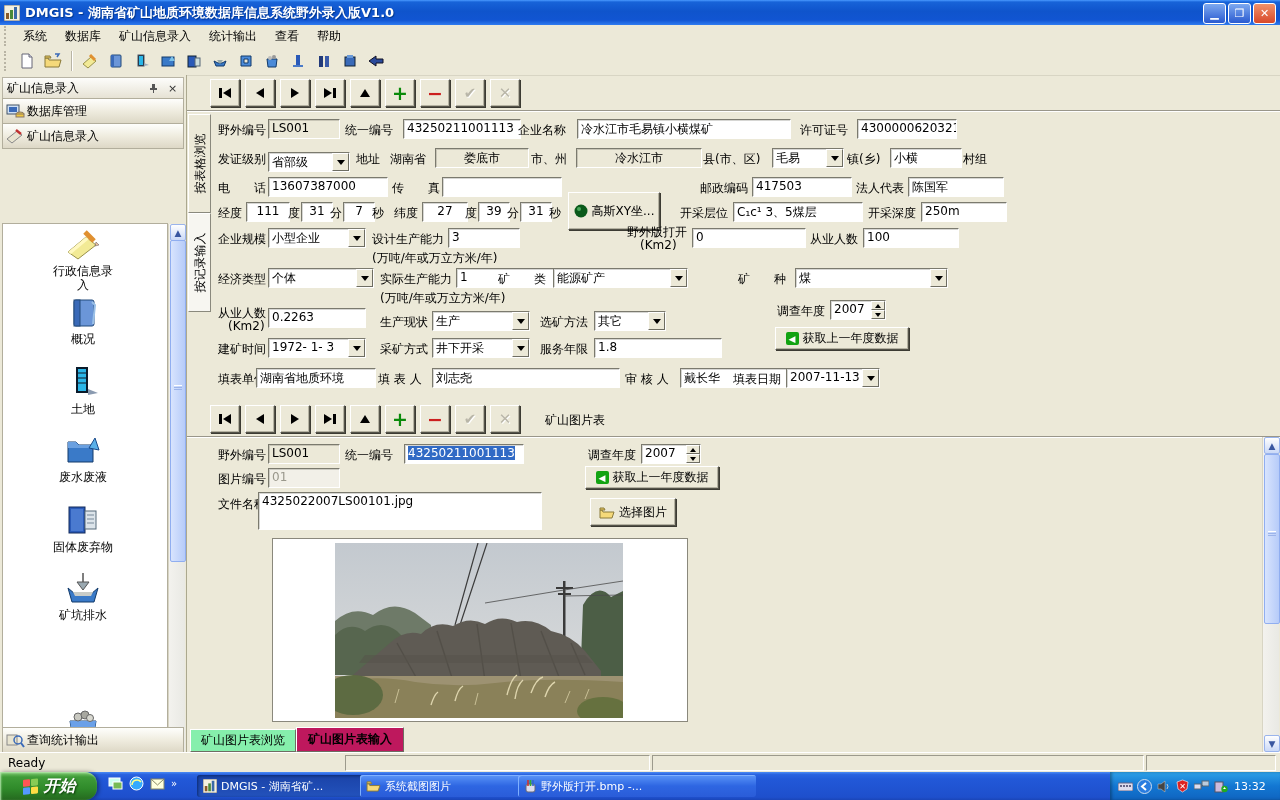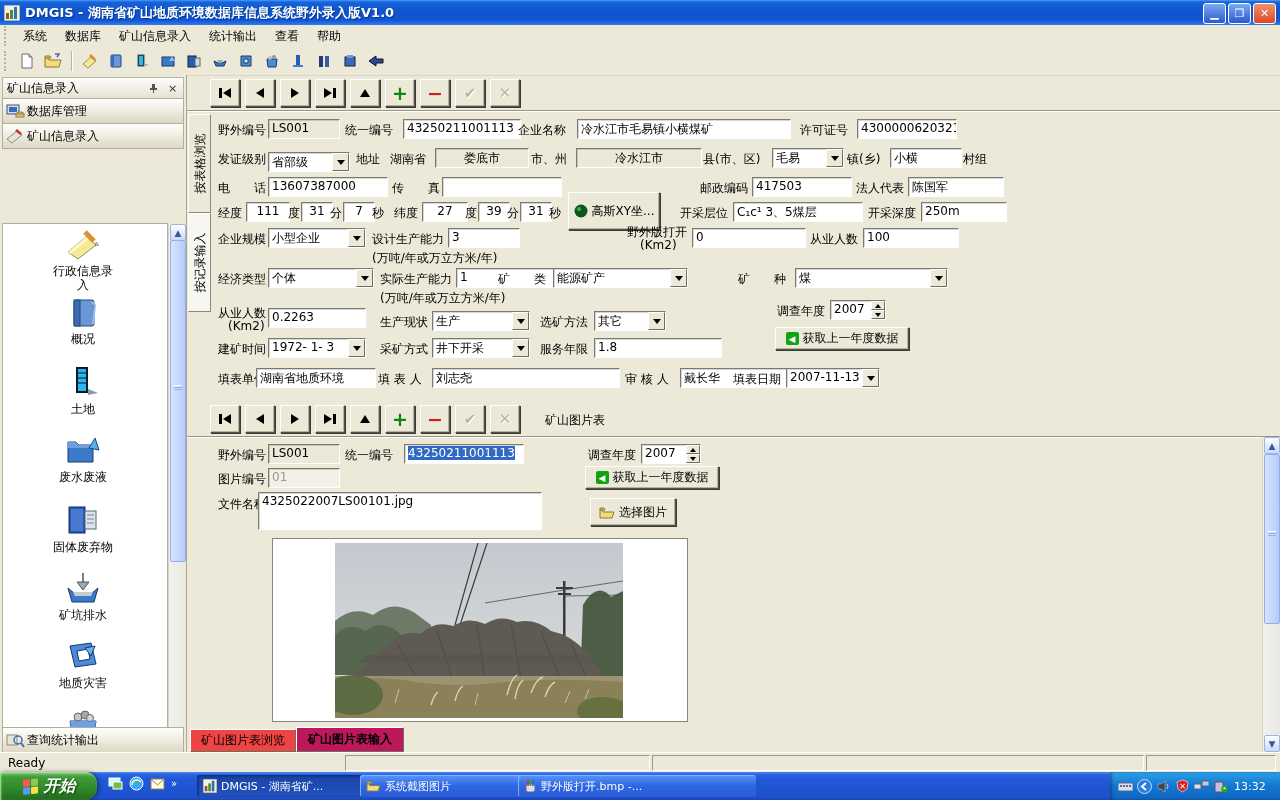--- a/index.html
+++ b/index.html
@@ -78,21 +78,21 @@
   .minus{color:#cc1f1f;font-size:19px;font-weight:bold;line-height:1;}
   .graygl{color:#b9b6a8;font-size:15px;font-weight:bold;text-shadow:1px 1px 0 #fff;line-height:1;}
   .groove{position:absolute;height:0;border-top:1px solid #99968a;border-bottom:1px solid #fff;}
   .vtab{position:absolute;left:188px;width:21px;background:#ece9d8;border:1px solid;border-color:#fff #8a897d #8a897d #fff;
     display:flex;align-items:center;justify-content:center;}
   .vtab span{transform:rotate(-90deg);white-space:nowrap;}
   .vtab.active{background:#f7f6f1;}
   .note{position:absolute;white-space:nowrap;}
   .selblue{background:#316ac5;color:#fff;}
   
-  .btab{position:absolute;height:21px;background:#ef4444;border:1px solid;border-color:#fff #6e6d62 #6e6d62 #fff;
+  .btab{position:absolute;height:21px;background:#86efac;border:1px solid;border-color:#fff #6e6d62 #6e6d62 #fff;
     display:flex;align-items:center;justify-content:center;}
   .btab.active{background:#be185d;height:23px;z-index:3;font-weight:bold;}
   
   .statusbar{position:absolute;left:0;top:752px;width:1280px;height:20px;background:#ece9d8;border-top:1px solid #fff;}
   .spanel{position:absolute;top:2px;height:14px;border:1px solid;border-color:#9c9a8c #fff #fff #9c9a8c;}
   
   .taskbar{position:absolute;left:0;top:772px;width:1280px;height:28px;
     background:linear-gradient(180deg,#4b8cf5 0%,#2a63e0 9%,#2258d8 25%,#1e4fcc 90%,#1a45b8 100%);}
   .startbtn{position:absolute;left:0;top:0;height:28px;width:97px;border-radius:0 12px 12px 0;
     background:linear-gradient(180deg,#7cc96f 0%,#3f9c38 18%,#2f8a2a 60%,#25691f 100%);
@@ -307,27 +307,20 @@
           </svg>
         <div class="slabel">固体废弃物</div>
       </div>
       <div class="sideitem" style="top:346px">
         <svg width="36" height="36" viewBox="0 0 36 36">
             <polygon points="18,3 18,12 12,12 18,20 24,12 18,12" fill="#9aa8b0" stroke="#555"></polygon>
             <path d="M3,18 L7,32 L29,32 L33,18 L26,24 L10,24 Z" fill="#3a7ac8" stroke="#123a6a"></path>
             <path d="M8,22 L28,22 L26,26 L10,26 Z" fill="#c8ccc8"></path>
           </svg>
         <div class="slabel">矿坑排水</div>
-      </div>
-      <div class="sideitem" style="top:414px">
-        <svg width="36" height="36" viewBox="0 0 36 36">
-            <path d="M5,8 L26,5 L31,26 L10,29 Z M12,13 L23,11 L25,21 L14,23 Z" fill="#4a8ad8" fill-rule="evenodd" stroke="#123a6a"></path>
-            <polygon points="20,10 30,8 26,18" fill="#6ab0e8" stroke="#123a6a"></polygon>
-          </svg>
-        <div class="slabel">地质灾害</div>
       </div>
       <div class="sideitem" style="top:484px">
         <svg width="36" height="36" viewBox="0 0 36 36">
             <path d="M5,13 L31,13 L28,31 L8,31 Z" fill="#4a8ad8" stroke="#123a6a"></path>
             <path d="M5,13 L31,13 L30,19 L6,19 Z" fill="#6aa0e8"></path>
             <circle cx="13" cy="9" r="4" fill="#c8c8c0" stroke="#666"></circle>
             <circle cx="20" cy="7" r="4" fill="#a8a8a0" stroke="#666"></circle>
             <circle cx="25" cy="10" r="3.5" fill="#d8d8d0" stroke="#666"></circle>
           </svg>
         <div class="slabel">土地调查</div>

